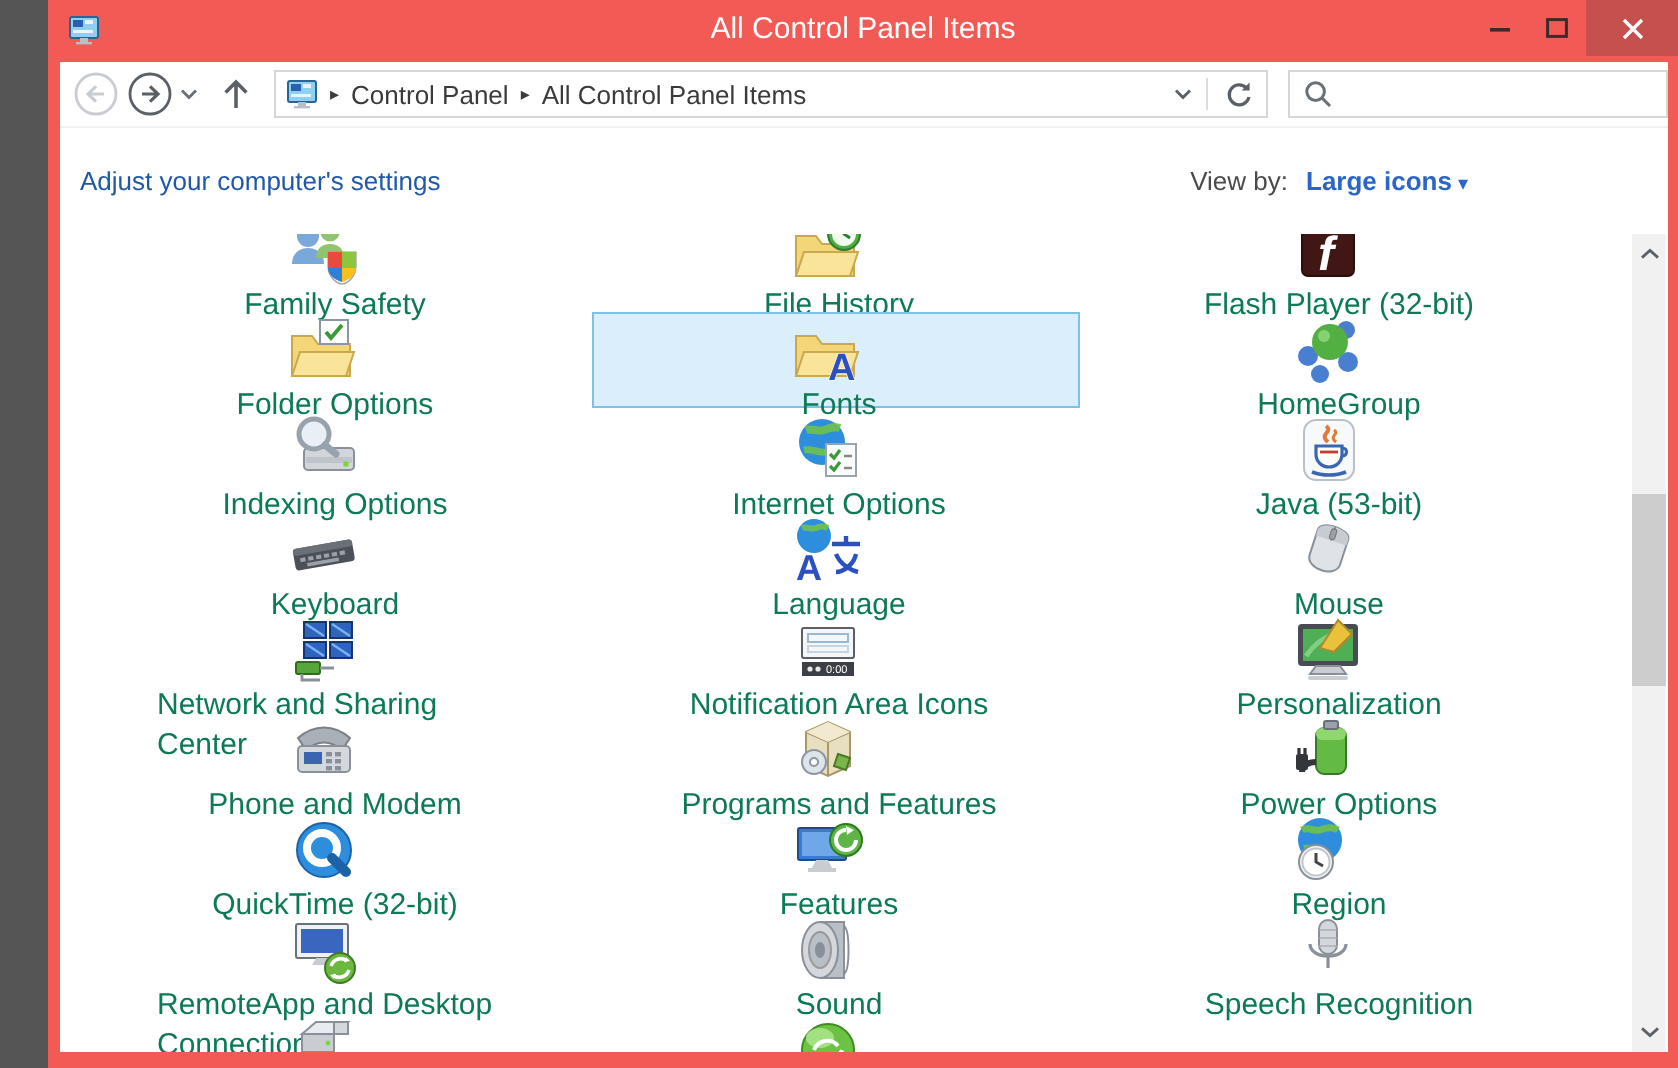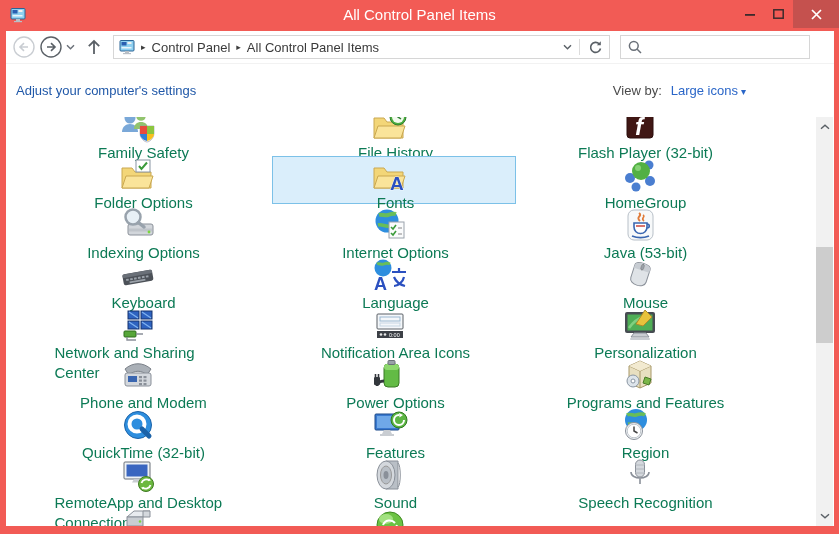--- a/index.html
+++ b/index.html
@@ -1,18 +1,18 @@
 <!DOCTYPE html>
 <html style="--accent: #f25b55; --close-bg: #c5514e; --link: #0c7a55; --header-blue: #2058a8; --viewby-blue: #2a66c8; --sel-bg: #daeefb; --sel-border: #7cc1e8; --scroll-track: #f1f1f1; --scroll-thumb: #cdcdcd;"><head>
 <meta charset="utf-8">
 <style>
   html,body{margin:0;padding:0;background:#555;font-family:"Liberation Sans","DejaVu Sans",sans-serif;}
   *{box-sizing:border-box;}
   .stage{width:839px;height:534px;position:relative;overflow:hidden;}
-  .window{position:absolute;inset:0;background:var(--accent,#f25b55);}
+  .window{position:absolute;inset:0;background:var(--accent,#f25b55);margin-left:24px;}
 
   
   .titlebar{position:absolute;left:0;top:0;right:0;height:31px;}
   .tb-icon{position:absolute;left:10px;top:7px;width:16px;height:16px;}
   .tb-title{position:absolute;left:0;right:0;top:0;height:31px;line-height:30px;text-align:center;
             color:#fff;font-size:15px;}
   .tb-buttons{position:absolute;right:0;top:0;height:28px;display:flex;}
   .tb-btn{display:flex;align-items:center;justify-content:center;height:28px;cursor:pointer;}
   .btn-min,.btn-max{width:29px;}
   .btn-close{width:46px;background:var(--close-bg,#c5514e);}
@@ -36,23 +36,23 @@
   .addr-refresh{width:24px;display:flex;justify-content:center;cursor:pointer;}
   .search{width:190px;height:24px;margin-left:10px;border:1px solid #d6d6d6;display:flex;
           align-items:center;padding:0 7px;background:#fff;}
   .search input{border:0;outline:0;flex:1;min-width:0;font-size:13px;color:#444;
                 font-family:inherit;background:transparent;}
   .search input::placeholder{color:#8a8a8a;opacity:1;}
 
   
   .header{height:53px;display:flex;align-items:center;padding:0 10px;position:relative;}
   .page-title{font-size:13px;color:var(--header-blue,#2058a8);}
-  .viewby{position:absolute;right:88px;display:flex;align-items:center;gap:9px;font-size:13px;}
+  .viewby{position:absolute;right:100px;display:flex;align-items:center;gap:9px;font-size:13px;}
   .viewby-label{color:#4a4a4a;}
-  .viewby-value{color:var(--viewby-blue,#2a66c8);cursor:pointer;white-space:nowrap;}
+  .viewby-value{color:var(--viewby-blue,#2a66c8);cursor:pointer;white-space:nowrap;font-weight:bold;}
   .viewby-caret{font-size:10px;margin-left:3px;}
 
   
   .content{position:absolute;top:86px;left:0;right:0;bottom:0;overflow:hidden;background:#fff;}
   .grid{position:absolute;left:12px;top:-12px;display:grid;
         grid-template-columns:254px 250px 250px;grid-auto-rows:50px;}
   .item{display:flex;align-items:center;margin:1px 6px 1px 0;padding-left:3px;
         border:1px solid transparent;cursor:pointer;flex-direction:column;}
   .item.selected{background:var(--sel-bg,#daeefb);border-color:var(--sel-border,#7cc1e8);}
   .item .ic{width:36px;height:36px;flex:none;margin-right:12px;}
@@ -386,42 +386,42 @@
                     <rect x="19" y="26" width="3" height="2.2"></rect>
                     <rect x="23.5" y="26" width="3" height="2.2"></rect>
                   </g>
                 </svg>
               </span>
     <span class="lbl">Phone and Modem</span>
   </div>
             <div class="item">
     <span class="ic">
                 <svg viewBox="0 0 36 36">
+                  <path d="M7 9l11-5 11 5v17l-11 5-11-5z" fill="#e8dfc0" stroke="#a89868"></path>
+                  <path d="M7 9l11 5 11-5M18 14v17" stroke="#a89868" fill="none"></path>
+                  <path d="M7 9l11-5 11 5-11 5z" fill="#f2ead0"></path>
+                  <circle cx="11" cy="24" r="6" fill="#dde4ea" stroke="#8a96a3"></circle>
+                  <circle cx="11" cy="24" r="2" fill="#fff" stroke="#8a96a3"></circle>
+                  <path d="M23 20l6 2-2 6-6-2z" fill="#7ab648" stroke="#4a7a28"></path>
+                </svg>
+              </span>
+    <span class="lbl">Programs and Features</span>
+  </div>
+            <div class="item">
+    <span class="ic">
+                <svg viewBox="0 0 36 36">
                   <rect x="12" y="7" width="15" height="23" rx="4" fill="#63bb45" stroke="#3a7a26"></rect>
                   <rect x="12" y="7" width="15" height="6" rx="3" fill="#8ed86e"></rect>
                   <rect x="16" y="3.5" width="7" height="4" rx="1" fill="#9aa1a9" stroke="#6a7078"></rect>
                   <path d="M12 24c-4 0-7 2-7 5" stroke="#33373c" stroke-width="3" fill="none"></path>
                   <rect x="2" y="20" width="6" height="8" rx="1" fill="#33373c"></rect>
                   <path d="M3.5 20v-3M6.5 20v-3" stroke="#33373c" stroke-width="1.6"></path>
                 </svg>
               </span>
     <span class="lbl">Power Options</span>
-  </div>
-            <div class="item">
-    <span class="ic">
-                <svg viewBox="0 0 36 36">
-                  <path d="M7 9l11-5 11 5v17l-11 5-11-5z" fill="#e8dfc0" stroke="#a89868"></path>
-                  <path d="M7 9l11 5 11-5M18 14v17" stroke="#a89868" fill="none"></path>
-                  <path d="M7 9l11-5 11 5-11 5z" fill="#f2ead0"></path>
-                  <circle cx="11" cy="24" r="6" fill="#dde4ea" stroke="#8a96a3"></circle>
-                  <circle cx="11" cy="24" r="2" fill="#fff" stroke="#8a96a3"></circle>
-                  <path d="M23 20l6 2-2 6-6-2z" fill="#7ab648" stroke="#4a7a28"></path>
-                </svg>
-              </span>
-    <span class="lbl">Programs and Features</span>
   </div>
             <div class="item">
     <span class="ic">
                 <svg viewBox="0 0 36 36">
                   <circle cx="18" cy="18" r="13.5" fill="#2e8ede"></circle>
                   <circle cx="18" cy="18" r="13.5" fill="none" stroke="#1b62a8"></circle>
                   <circle cx="17" cy="17" r="7.5" fill="none" stroke="#fff" stroke-width="4"></circle>
                   <path d="M22 22l7 7" stroke="#1b62a8" stroke-width="5" stroke-linecap="round"></path>
                 </svg>
               </span>

